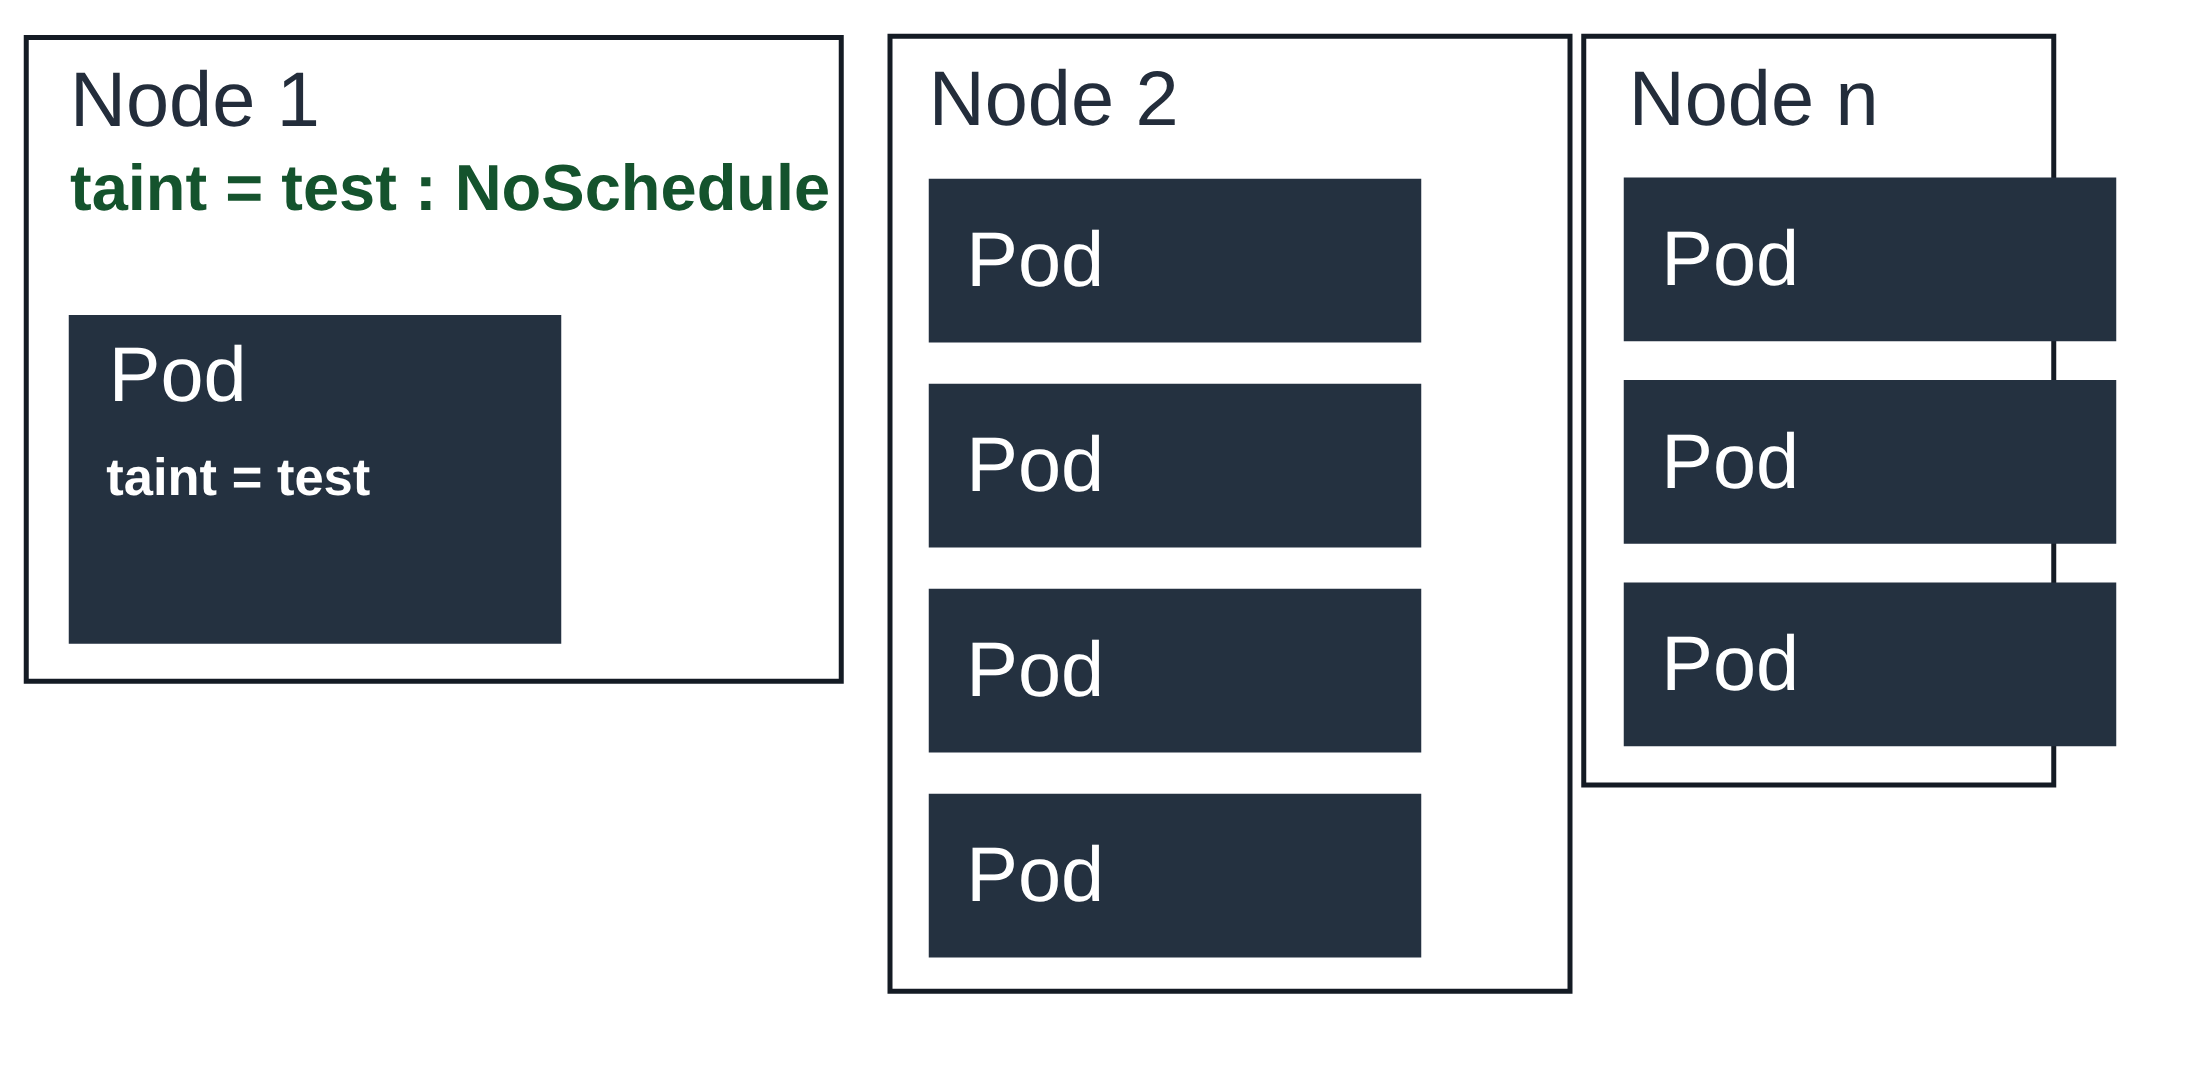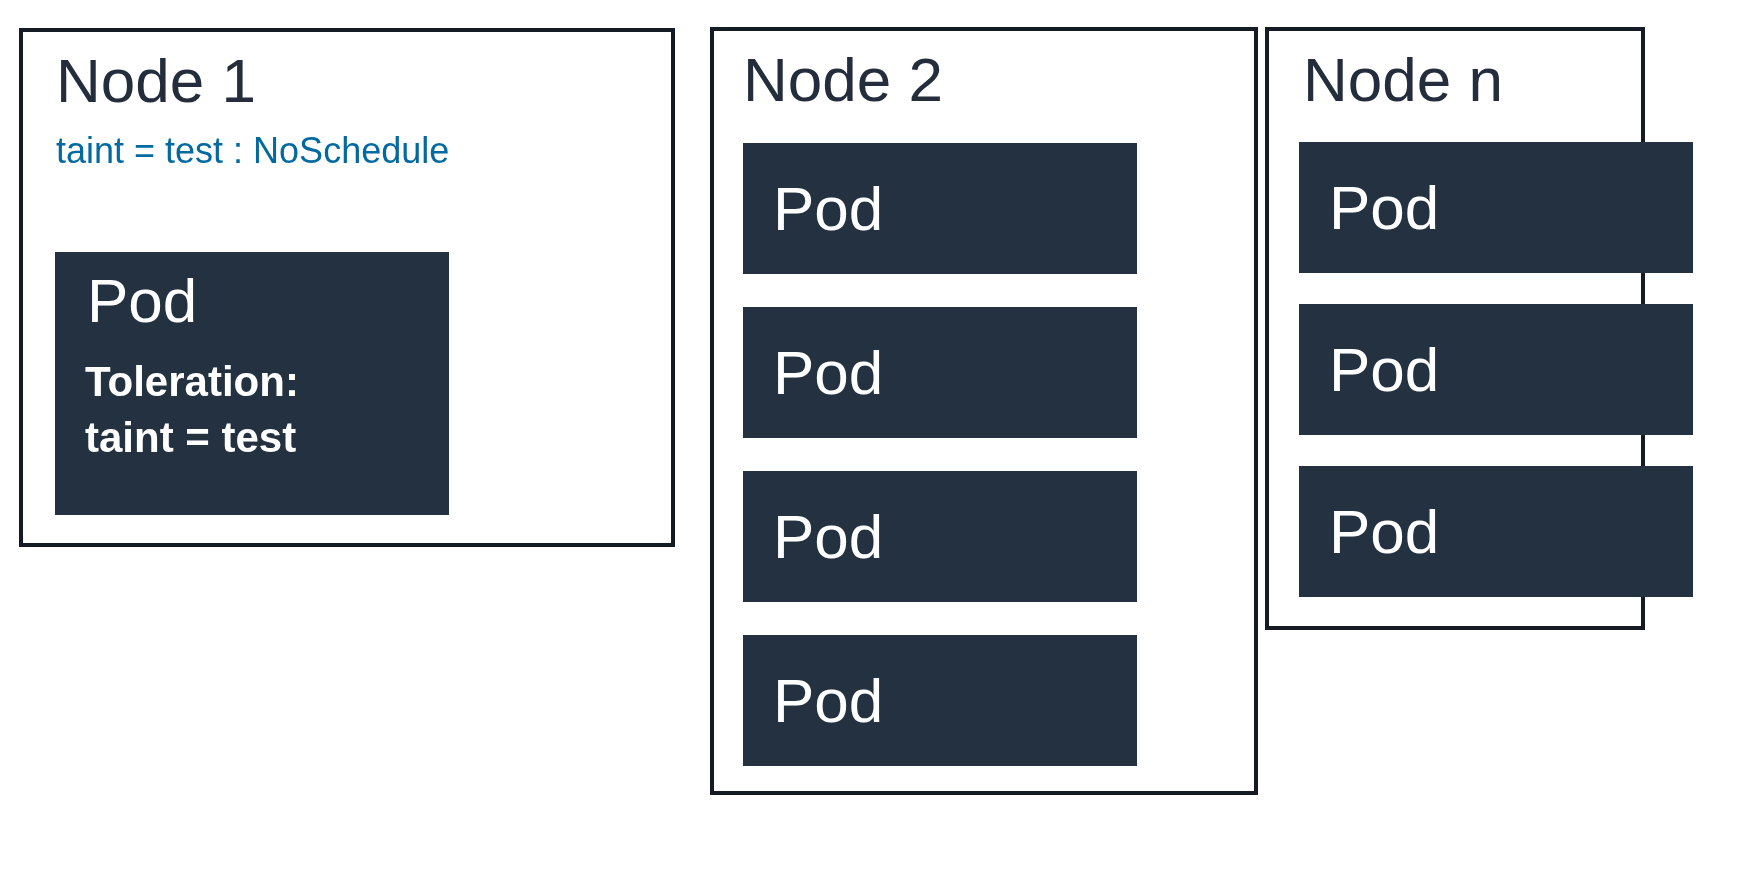--- a/index.html
+++ b/index.html
@@ -35,23 +35,23 @@
     white-space: nowrap;
   }
   #node1 .node-title { left: 33px; top: 18px; }
   #node2 .node-title { left: 29px; top: 18px; }
   #noden .node-title { left: 34px; top: 18px; }
 
   .taint-lines {
     position: absolute;
     left: 33px;
     top: 92px;
-    font-size: 36px;
-    font-weight: 400;
-    color: #0369a1;
+    font-size: 52px;
+    font-weight: 700;
+    color: #14532d;
     line-height: 54px;
     white-space: nowrap;
   }
 
   .pod-large {
     position: absolute;
     left: 32px;
     top: 220px;
     width: 394px;
     height: 263px;
@@ -106,21 +106,20 @@
 <div class="canvas">
 
   <div class="node" id="node1">
     <div class="node-title">Node 1</div>
     <div class="taint-lines">
       <div>taint = test : NoSchedule</div>
     </div>
     <div class="pod-large">
       <div class="pod-label">Pod</div>
       <div class="toleration-lines">
-        <div>Toleration:</div>
         <div>taint = test</div>
       </div>
     </div>
   </div>
 
   <div class="node" id="node2">
     <div class="node-title">Node 2</div>
     <div class="pods">
       <div class="pod">Pod</div>
       <div class="pod">Pod</div>

